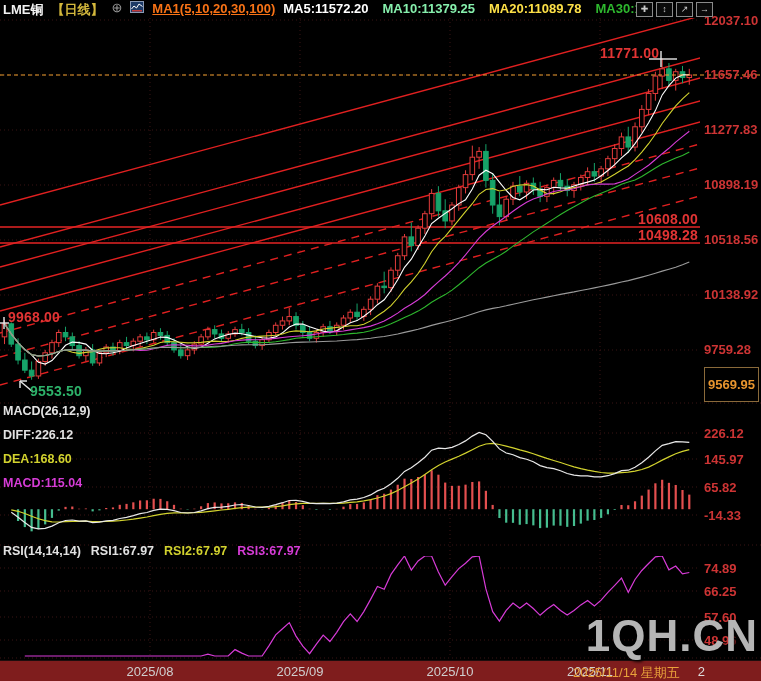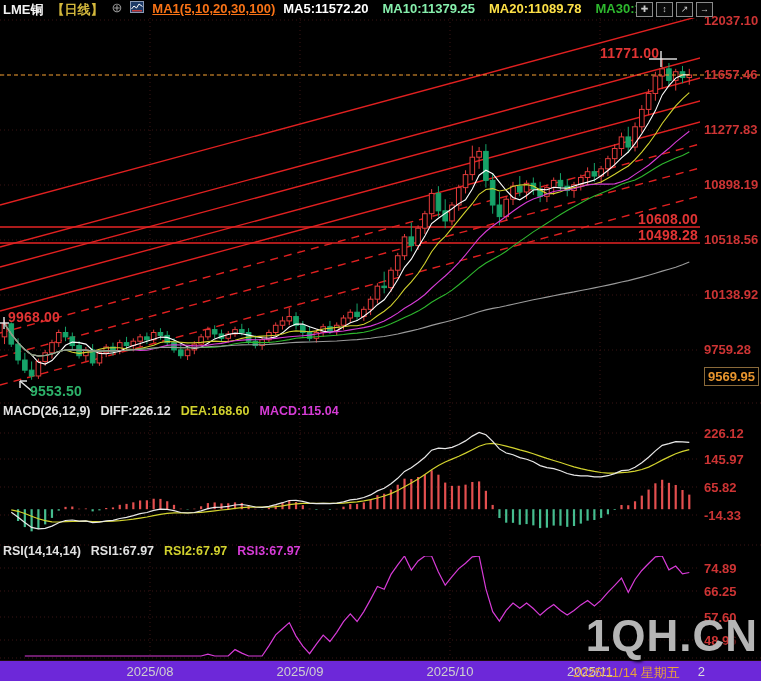--- a/index.html
+++ b/index.html
@@ -20,26 +20,26 @@
   .tool{width:15px;height:13px;border:1px solid #8a8a8a;color:#c9c9c9;font-size:9px;
         line-height:12px;text-align:center;background:#0a0a0a;cursor:pointer;}
   
   .iphdr{position:absolute;left:3px;display:flex;gap:10px;font-size:12.5px;font-weight:700;
          white-space:nowrap;z-index:5;}
   .w{color:#e2e2e2;} .yl{color:#d2d22e;} .mg{color:#d63cd6;}
   
   .ann{position:absolute;font-size:14px;font-weight:700;z-index:4;letter-spacing:.2px;}
   .ann-red{color:#e23434;} .ann-green{color:#2db36a;}
   .boxlbl{position:absolute;right:2px;top:367px;border:1px solid #8a6a3a;color:#e8952e;
-          background:#000;font-size:13px;font-weight:700;padding:0 3px;line-height:17px;z-index:4;}
+          background:#000;font-size:13px;font-weight:700;padding:8px 3px;line-height:17px;z-index:4;}
   
   .wm{position:absolute;right:3px;top:611px;font-size:44px;font-weight:700;color:#b5b5b5;
       letter-spacing:1px;z-index:7;text-shadow:2px 2px 3px rgba(0,0,0,.85);}
   
-  .xaxis{position:absolute;left:0;top:660px;width:761px;height:21px;background:#6d28d9;
+  .xaxis{position:absolute;left:0;top:660px;width:761px;height:21px;background:#7f1d1d;
          border-top:1px solid #1d0d0d;font-size:13px;color:#cfcfcf;z-index:5;}
   .xaxis .m{position:absolute;top:3px;transform:translateX(-50%);}
   .hl-date{position:absolute;top:3px;right:56px;display:flex;gap:18px;}
   .hl-date .d{color:#e9a23b;}
   .hl-date .sfx{color:#dddddd;}
 </style>
 </head>
 <body>
 
 <div class="app">
@@ -463,21 +463,21 @@
       </span>
   </div>
 
   <div class="tools" id="toolbar">
       <span class="tool">✚</span>
       <span class="tool">↕</span>
       <span class="tool">↗</span>
       <span class="tool">→</span>
     </div>
 
-  <div class="iphdr" style="top:404px;">
+  <div class="iphdr" style="top:404px;flex-direction:column;">
     <span class="w">MACD(26,12,9)</span>
     <span class="w">DIFF:226.12</span>
     <span class="yl">DEA:168.60</span>
     <span class="mg">MACD:115.04</span>
   </div>
 
   <div class="iphdr" style="top:544px;">
     <span class="w">RSI(14,14,14)</span>
     <span class="w">RSI1:67.97</span>
     <span class="yl">RSI2:67.97</span>

